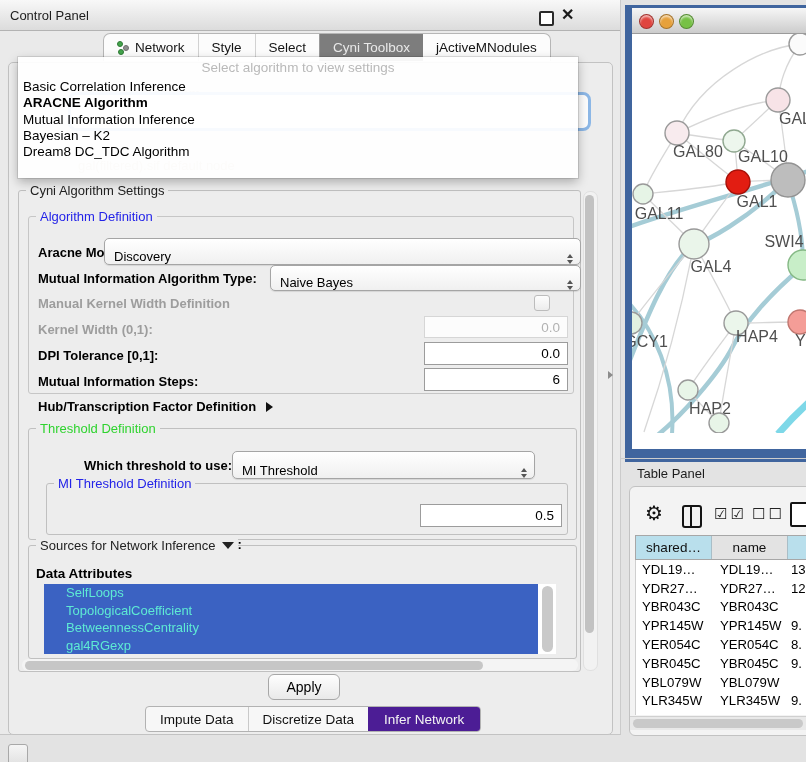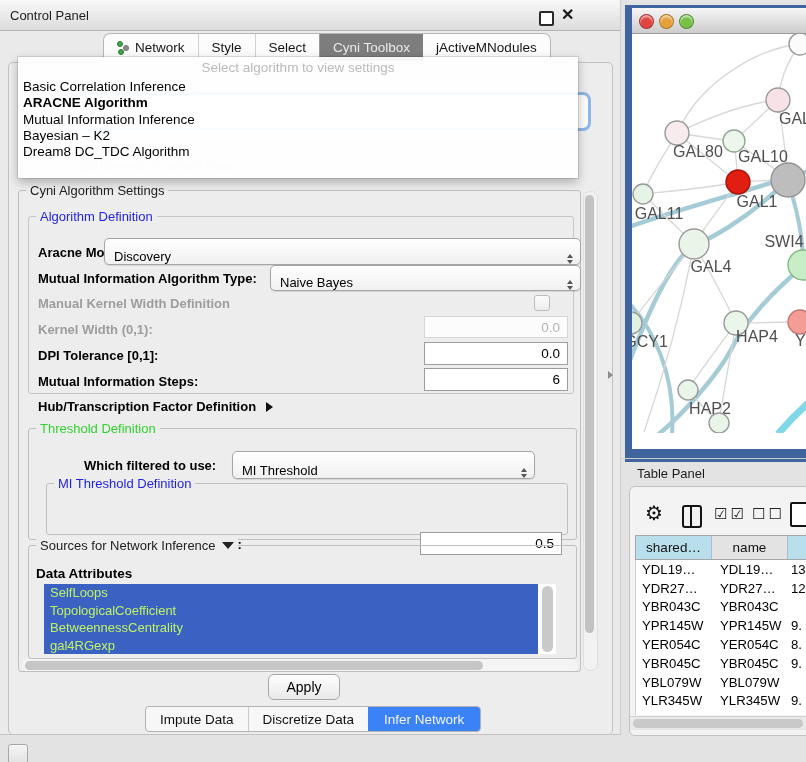--- a/index.html
+++ b/index.html
@@ -66,39 +66,39 @@
   #manual-kernel-checkbox{left:534px;top:295px;width:14px;height:14px;border:1px solid #bcbcbc;
     border-radius:3px;background:linear-gradient(#fdfdfd,#ececec)}
 
   .tri-right{display:inline-block;width:0;height:0;border-top:5.5px solid transparent;
     border-bottom:5.5px solid transparent;border-left:7px solid #111;margin-left:10px;vertical-align:-1px}
   .tri-down{display:inline-block;width:0;height:0;border-left:6px solid transparent;
     border-right:6px solid transparent;border-top:7px solid #222;margin-left:6px;vertical-align:1px}
 
   
   #attr-list{left:44px;top:584px;width:512px;height:70px;background:#fff;overflow:hidden}
-  .attr-row{height:17.5px;line-height:17.5px;font-size:13px;color:#bef264;padding-left:6px;width:494px;box-sizing:border-box}
+  .attr-row{height:17.5px;line-height:17.5px;font-size:13px;color:#5eead4;padding-left:22px;width:494px;box-sizing:border-box}
   #attr-vscroll{left:542px;top:586px;width:11px;height:66px;background:#c9c9c9;border-radius:6px}
 
   
   #settings-vscroll{left:583px;top:191px;width:13px;height:478px;background:#f2f2f2;
     border:1px solid #e0e0e0;border-radius:7px}
   #settings-vscroll .thumb{position:absolute;left:1px;top:3px;width:9px;height:438px;background:#c2c2c2;border-radius:5px}
   #settings-hscroll{left:22px;top:659px;width:556px;height:12px;background:#f4f4f4;border-radius:7px}
   #settings-hscroll .thumb{position:absolute;left:3px;top:1.5px;width:458px;height:9px;background:#c6c6c6;border-radius:5px}
 
   #apply-btn{left:268px;top:674px;width:70px;height:24px;border:1px solid #a7a7a7;border-radius:6px;
     background:linear-gradient(#fefefe,#e9e9e9);font-size:14px;color:#000;display:flex;
     align-items:center;justify-content:center}
 
   #bottom-tabs{left:145px;top:706px;height:24px;display:flex;align-items:stretch;
     border:1px solid #b2b2b2;border-radius:4px;background:#f7f7f7;overflow:hidden}
   .btab{display:flex;align-items:center;padding:0 14px;font-size:13.5px;color:#111;white-space:nowrap}
   .btab.divided{border-left:1px solid #c9c9c9}
-  .btab.sel{background:#3b82f6;color:#f4f4f4;border-left:none;padding:0 16px}
+  .btab.sel{background:#4c1d95;color:#f4f4f4;border-left:none;padding:0 16px}
 
   #corner-btn{left:8px;top:744px;width:18px;height:20px;border:1px solid #a8a8a8;border-radius:3px;
     background:linear-gradient(#f5f5f5,#e1e1e1)}
   #splitter-arrow{left:608px;top:371px;width:0;height:0;border-top:4px solid transparent;
     border-bottom:4px solid transparent;border-left:5px solid #8c8c8c}
 
   
   #net-window{left:625px;top:5px;width:181px;height:441px;background:#fff;box-sizing:content-box;
     border-left:7px solid #40659e;border-top:3px solid #40659e;border-bottom:13px solid #40659e;overflow:hidden}
   #net-titlebar{position:absolute;left:0;top:0;right:0;height:25px;
@@ -216,33 +216,33 @@
   <div class="flbl" style="left:38px;top:374px">Mutual Information Steps:</div>
   <input class="val" style="left: 424px; top: 368px; width: 144px; height: 23px;" value="6">
 
   <div class="flbl" style="left:38px;top:399px;font-weight:600">
     <span>Hub/Transcription Factor Definition</span><span class="tri-right"></span>
   </div>
 
   <div class="abs group" style="left:28px;top:428px;width:547px;height:110px"></div>
   <div class="legend" style="left:36px;top:421px;color:#2fd32f">Threshold Definition</div>
 
-  <div class="flbl" style="left:84px;top:458px">Which filtered to use:</div>
+  <div class="flbl" style="left:84px;top:458px">Which threshold to use:</div>
   <div class="combo" style="left:232px;top:451px;width:292px;height:26px">
     <span>MI Threshold</span>
     <span class="spin">
         <i class="up"></i>
         <i class="dn"></i>
       </span>
   </div>
 
   <div class="abs group" style="left:46px;top:483px;width:520px;height:50px"></div>
   <div class="legend" style="left:54px;top:476px;color:#2323e8">MI Threshold Definition</div>
   <div class="flbl" style="left:54px;top:537px">Mutual Information Threshold:</div>
-  <input class="val" style="left: 420px; top: 504px; width: 142px; height: 23px; margin-top: 28px;" value="0.5">
+  <input class="val" style="left: 420px; top: 504px; width: 142px; height: 23px;" value="0.5">
 
   <div class="abs group" style="left:28px;top:545px;width:547px;height:112px"></div>
   <div class="legend" style="left:36px;top:538px;color:#222">
     <span>Sources for Network Inference</span><span class="tri-down"></span>
   </div>
   <div class="flbl" style="left:36px;top:566px;font-size:13.5px">Data Attributes</div>
   <div class="abs" id="attr-list">
       <div class="attr-row" style="background: rgb(59, 98, 194);">SelfLoops</div>
       <div class="attr-row" style="background: rgb(59, 98, 194);">TopologicalCoefficient</div>
       <div class="attr-row" style="background: rgb(59, 98, 194);">BetweennessCentrality</div>

